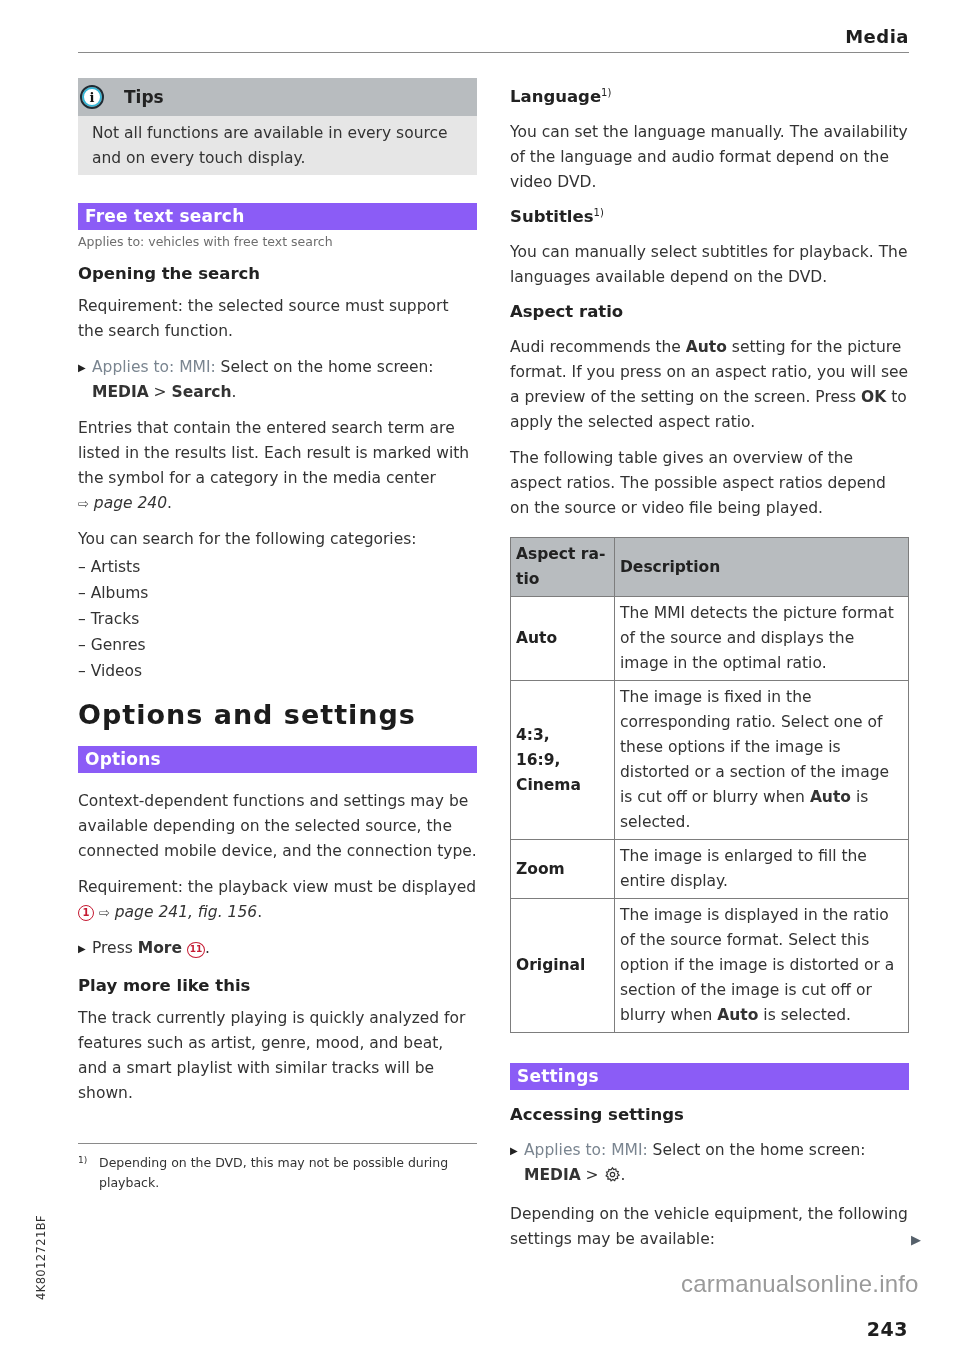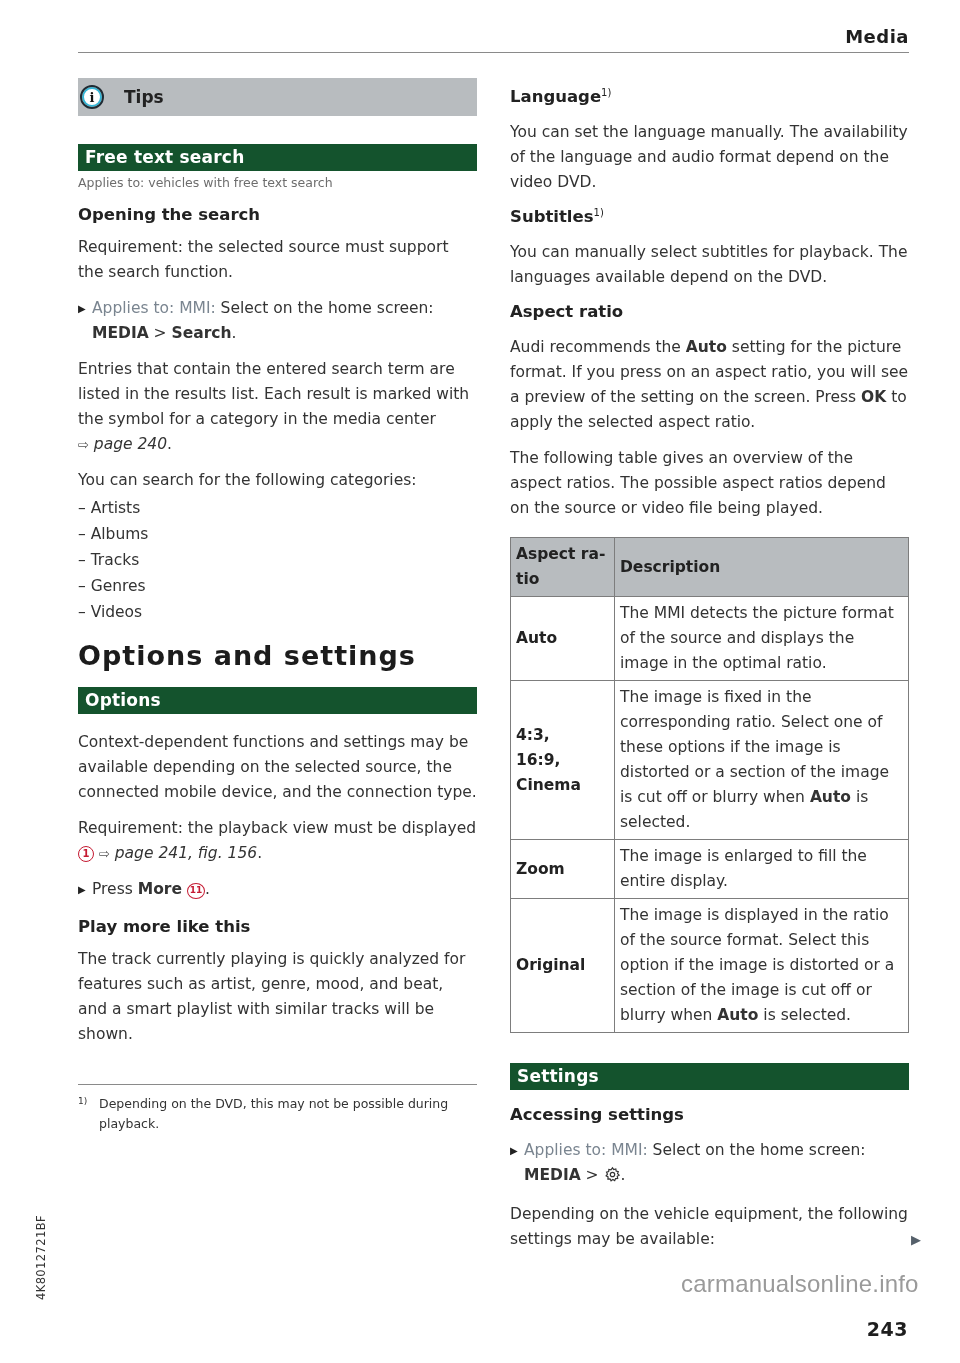--- a/index.html
+++ b/index.html
@@ -32,21 +32,21 @@
     background: #ffffff; box-shadow: inset 0 0 0 2px #35b6d6;
     display: flex; align-items: center; justify-content: center;
     font-family: "DejaVu Serif", serif; font-weight: bold; font-size: 13px; color: #111;
     margin-left: 0px;
   }
   .tips-title { font-weight: bold; font-size: 17px; margin-left: 20px; color: #222; }
   .tips-body { padding: 5px 14px 4px 14px; }
   .tips-body p { font-size: 15.5px; line-height: 25px; }
 
   .red-bar {
-    background: #14532d; color: #ffffff; font-weight: bold; font-size: 17px;
+    background: #8b5cf6; color: #ffffff; font-weight: bold; font-size: 17px;
     height: 27px; line-height: 27px; padding-left: 7px; letter-spacing: 0.2px;
   }
   .applies { font-size: 12.5px; color: #6d6d6d; margin: 4px 0 13px 0; line-height: 16px; }
   .grey { color: #7a8590; }
   .step { display: flex; margin-bottom: 11px; }
   .step .tri { width: 14px; font-size: 10px; line-height: 25px; color: #222; flex: none; }
   .step .txt { flex: 1; }
   .dash-list { margin: 0 0 10px 0; padding: 0; list-style: none; }
   .dash-list li { font-size: 15.5px; line-height: 26px; color: #333; }
   .big-title {
@@ -86,20 +86,23 @@
 <div class="page-header">
   <span class="section-title">Media</span>
 </div>
 
 <div class="col col-left">
 
   <div class="tips-box">
     <div class="tips-head">
       <span class="info-icon">i</span>
       <span class="tips-title">Tips</span>
+    </div>
+    <div class="tips-body">
+      <p>Not all functions are available in every source and on every touch display.</p>
     </div>
   </div>
 
   <div class="red-bar">Free text search</div>
   <div class="applies">Applies to: vehicles with free text search</div>
 
   <h3>Opening the search</h3>
   <p class="para">Requirement: the selected source must support the search function.</p>
   <div class="step">
     <span class="tri">▶</span>

